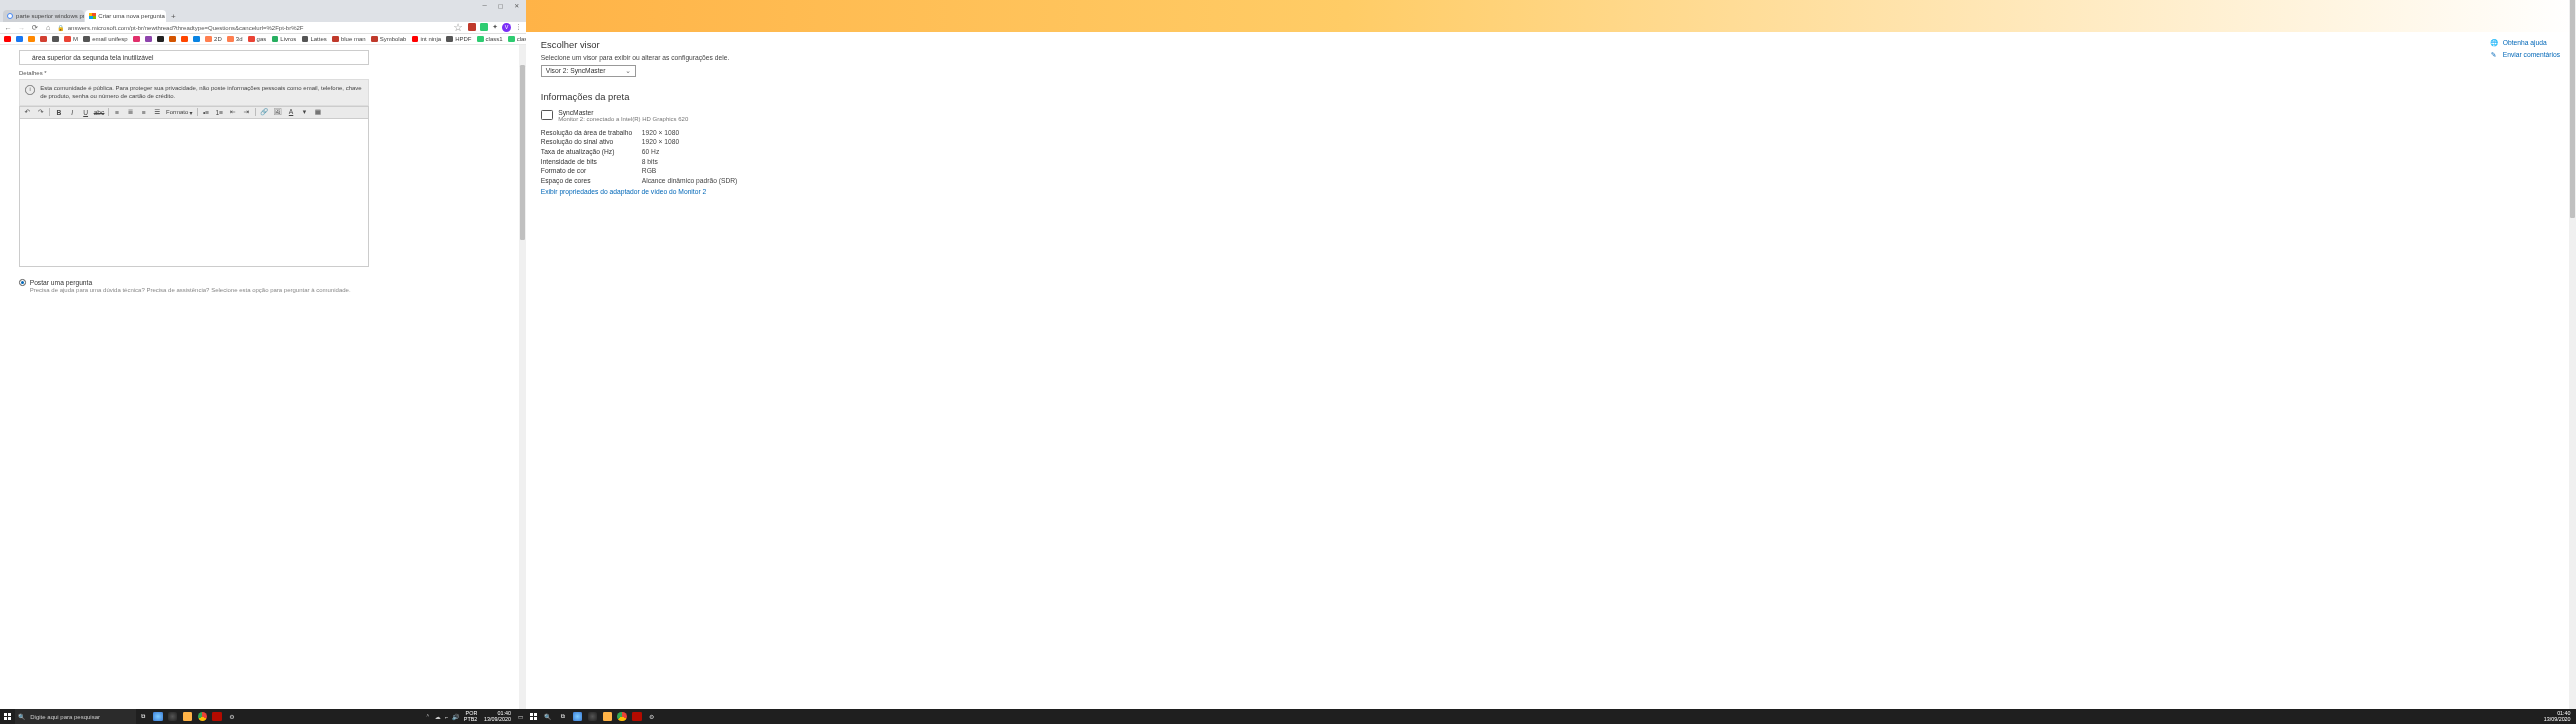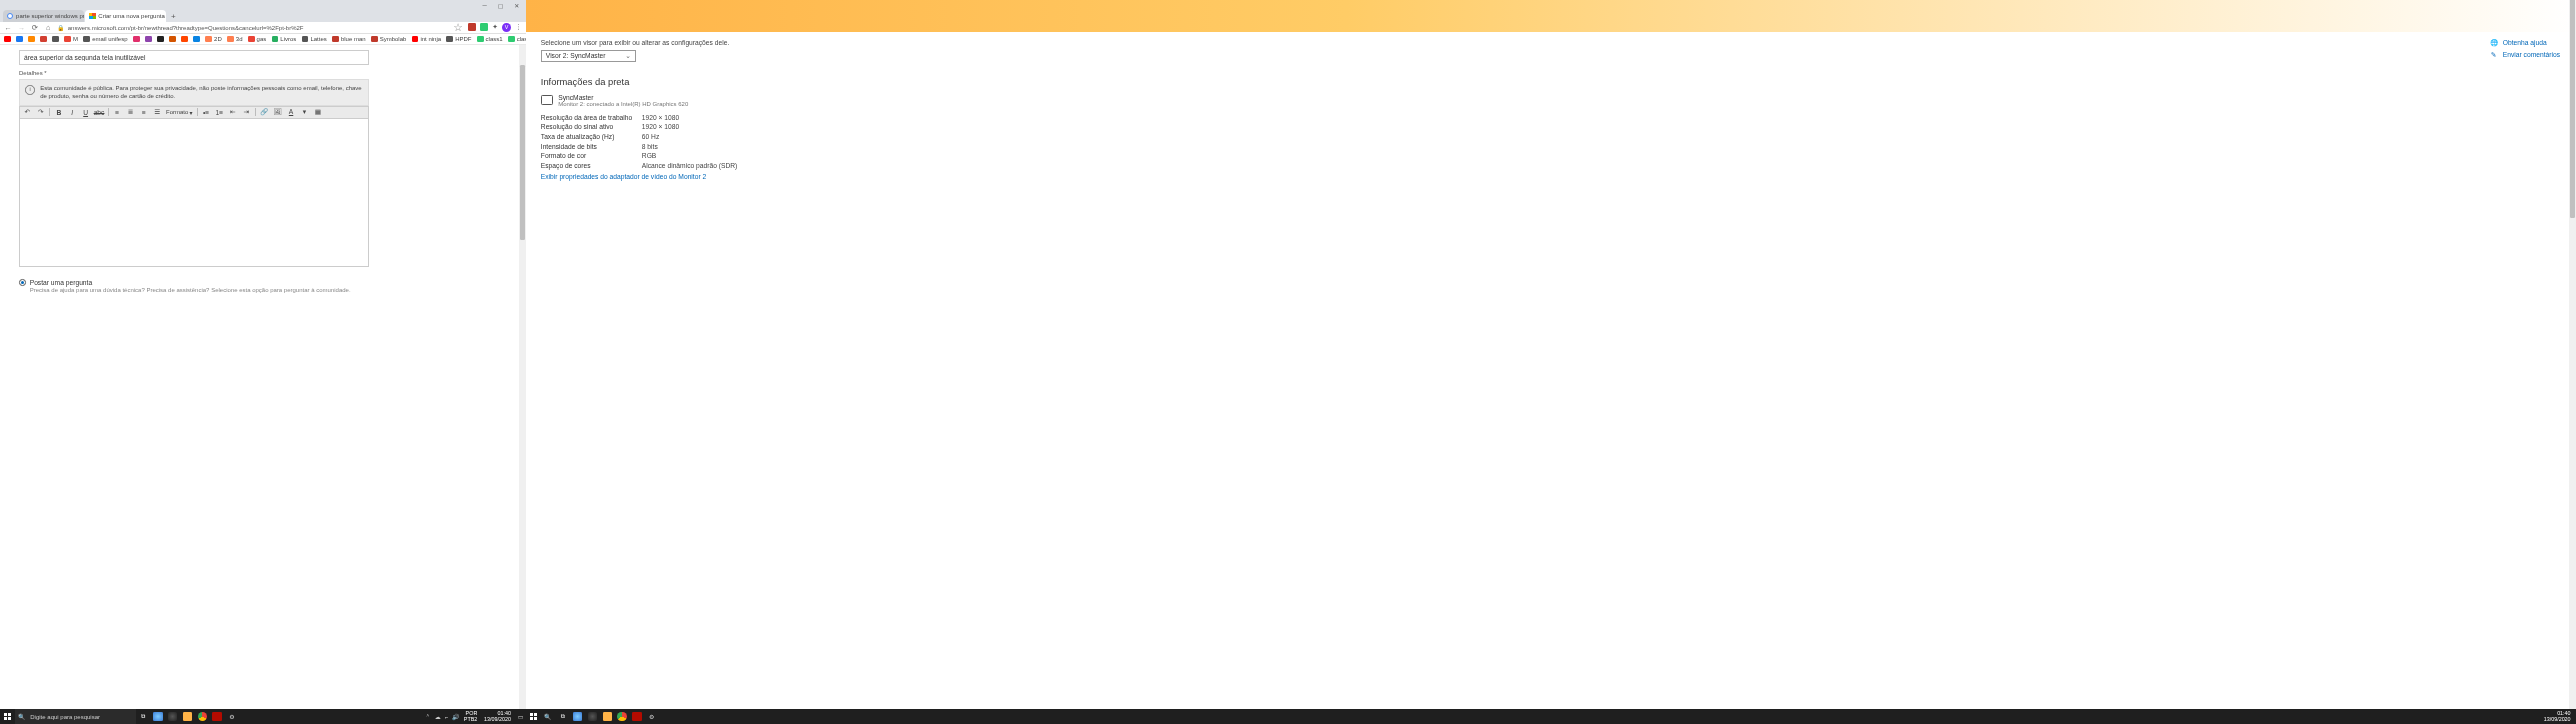--- a/index.html
+++ b/index.html
@@ -22,21 +22,21 @@
 .omnibox .lock{color:#777}
 .navext{display:flex;align-items:center;gap:4px;font-size:6.7px}
 .exticon{width:8px;height:8px;border-radius:1.3px}
 .avatar{width:9.4px;height:9.4px;border-radius:50%;background:#7b2ff7;color:#fff;font-size:5.4px;display:flex;align-items:center;justify-content:center}
 .bmbar{height:10.7px;background:#fff;border-bottom:0.7px solid #e8e8e8;display:flex;align-items:center;padding:0 4px;gap:5.4px;font-size:6px;color:#444}
 .bm{display:flex;align-items:center;gap:2px;white-space:nowrap}
 .bmicon{width:6.7px;height:6.7px;border-radius:1.3px}
 
 
 .content{flex:1;padding:5.4px 19px;position:relative}
-.titlefield{width:350px;height:14.8px;border:0.7px solid #ccc;padding:0 4px;font-size:6.7px;color:#333;background:#fff}
+.titlefield{width:350px;height:14.8px;border:0.7px solid #ccc;padding:0 12px;font-size:6.7px;color:#333;background:#fff}
 .detlabel{font-size:6px;color:#555;margin:5.4px 0 2.7px}
 .warnbox{width:350px;background:#ececec;border:0.7px solid #ddd;padding:4px 5.4px;display:flex;gap:5.4px;font-size:6px;color:#444;line-height:1.4}
 .warnicon{width:9.4px;height:9.4px;border:0.7px solid #777;border-radius:50%;flex-shrink:0;display:flex;align-items:center;justify-content:center;font-size:5.4px;color:#555;margin-top:1.3px}
 .toolbar{width:350px;height:12px;background:#eaeaea;border:0.7px solid #ccc;border-bottom:none;display:flex;align-items:center;padding:0 2.7px;gap:4px;font-size:6.7px;color:#444}
 .tbtn{width:9.4px;height:9.4px;display:flex;align-items:center;justify-content:center;cursor:pointer}
 .tsep{width:0.7px;height:8px;background:#bbb}
 .fmt{font-size:6px;color:#444;display:flex;align-items:center;gap:1.3px}
 .editor{width:350px;height:149px;border:0.7px solid #ccc;background:#fff}
 .postopt{display:flex;align-items:center;gap:4px;margin-top:12px}
 .radio{width:6.7px;height:6.7px;border:0.7px solid #555;border-radius:50%;display:flex;align-items:center;justify-content:center}
@@ -326,20 +326,21 @@
       <div class="setlink">
         <span class="slicon">🌐</span>
         <span>Obtenha ajuda</span>
       </div>
       <div class="setlink">
         <span class="slicon">✎</span>
         <span>Enviar comentários</span>
       </div>
     </div>
 
+    <div class="h1">Escolher visor</div>
     <div class="sub">Selecione um visor para exibir ou alterar as configurações dele.</div>
     <div class="viewsel">
       <span>Visor 2: SyncMaster</span>
       <span style="color:#666">⌄</span>
     </div>
 
     <div class="h2">Informações da preta</div>
     <div class="moncard">
       <div class="monicon"></div>
       <div>

